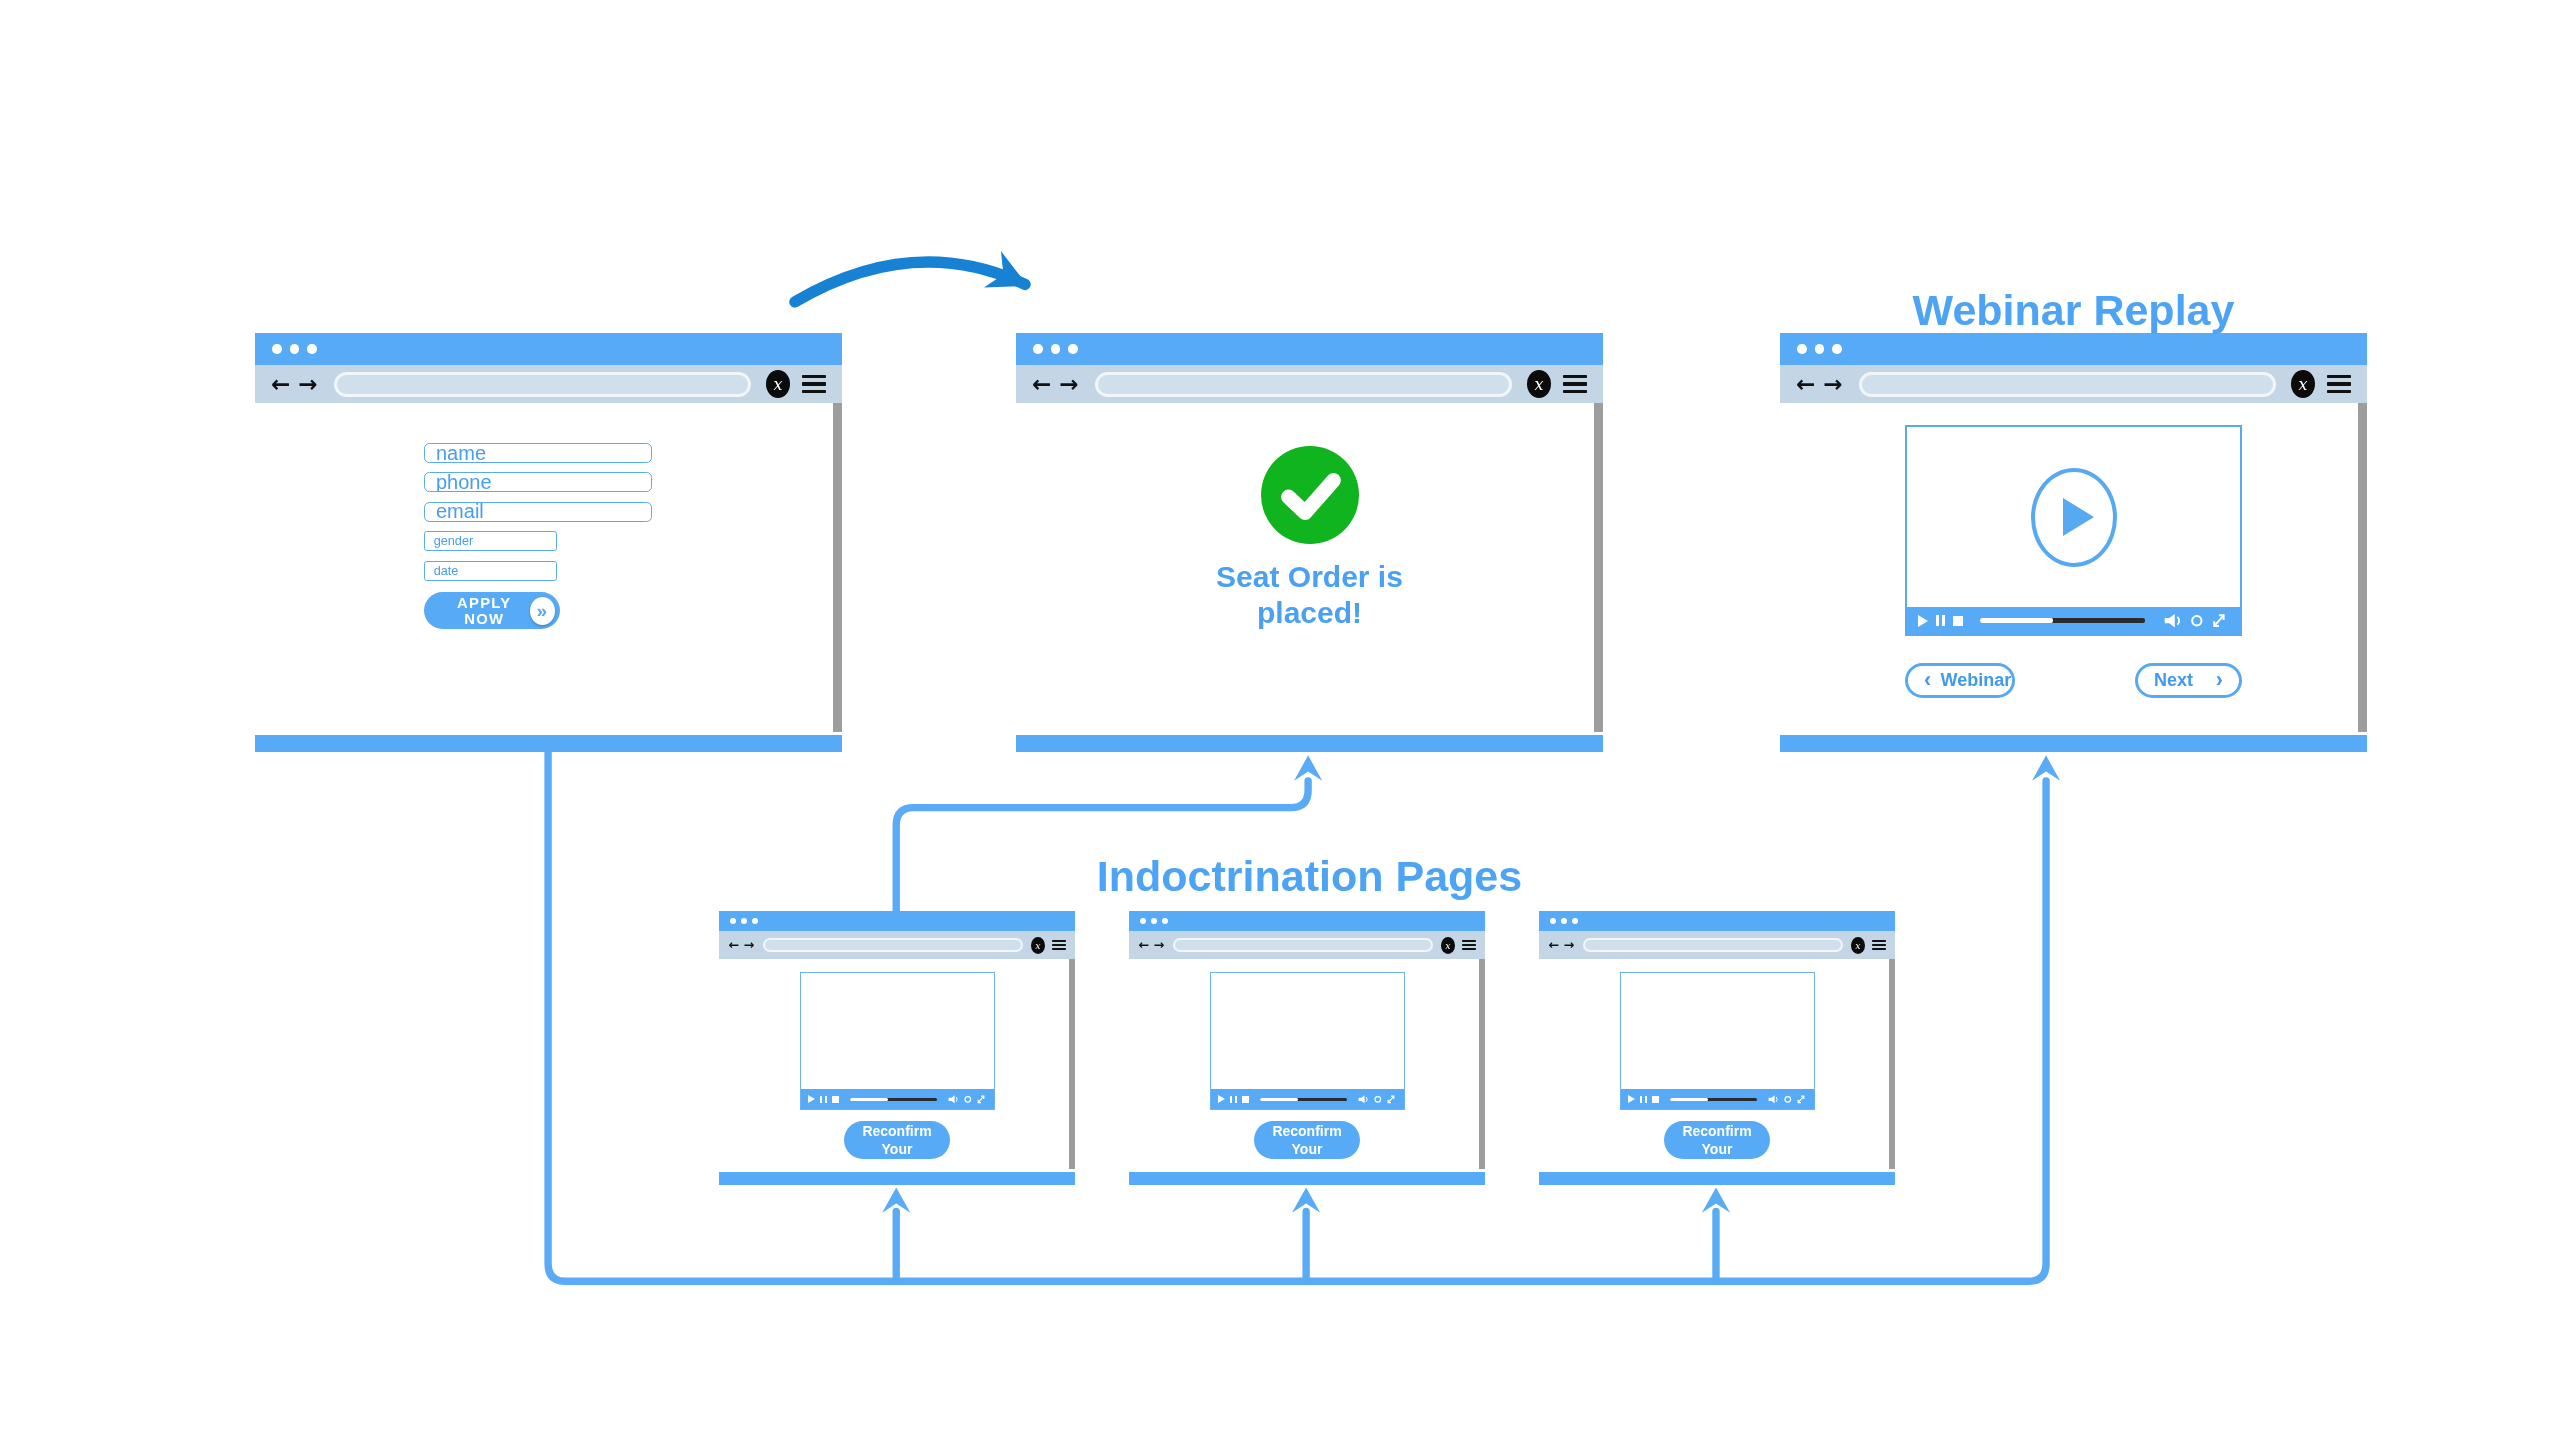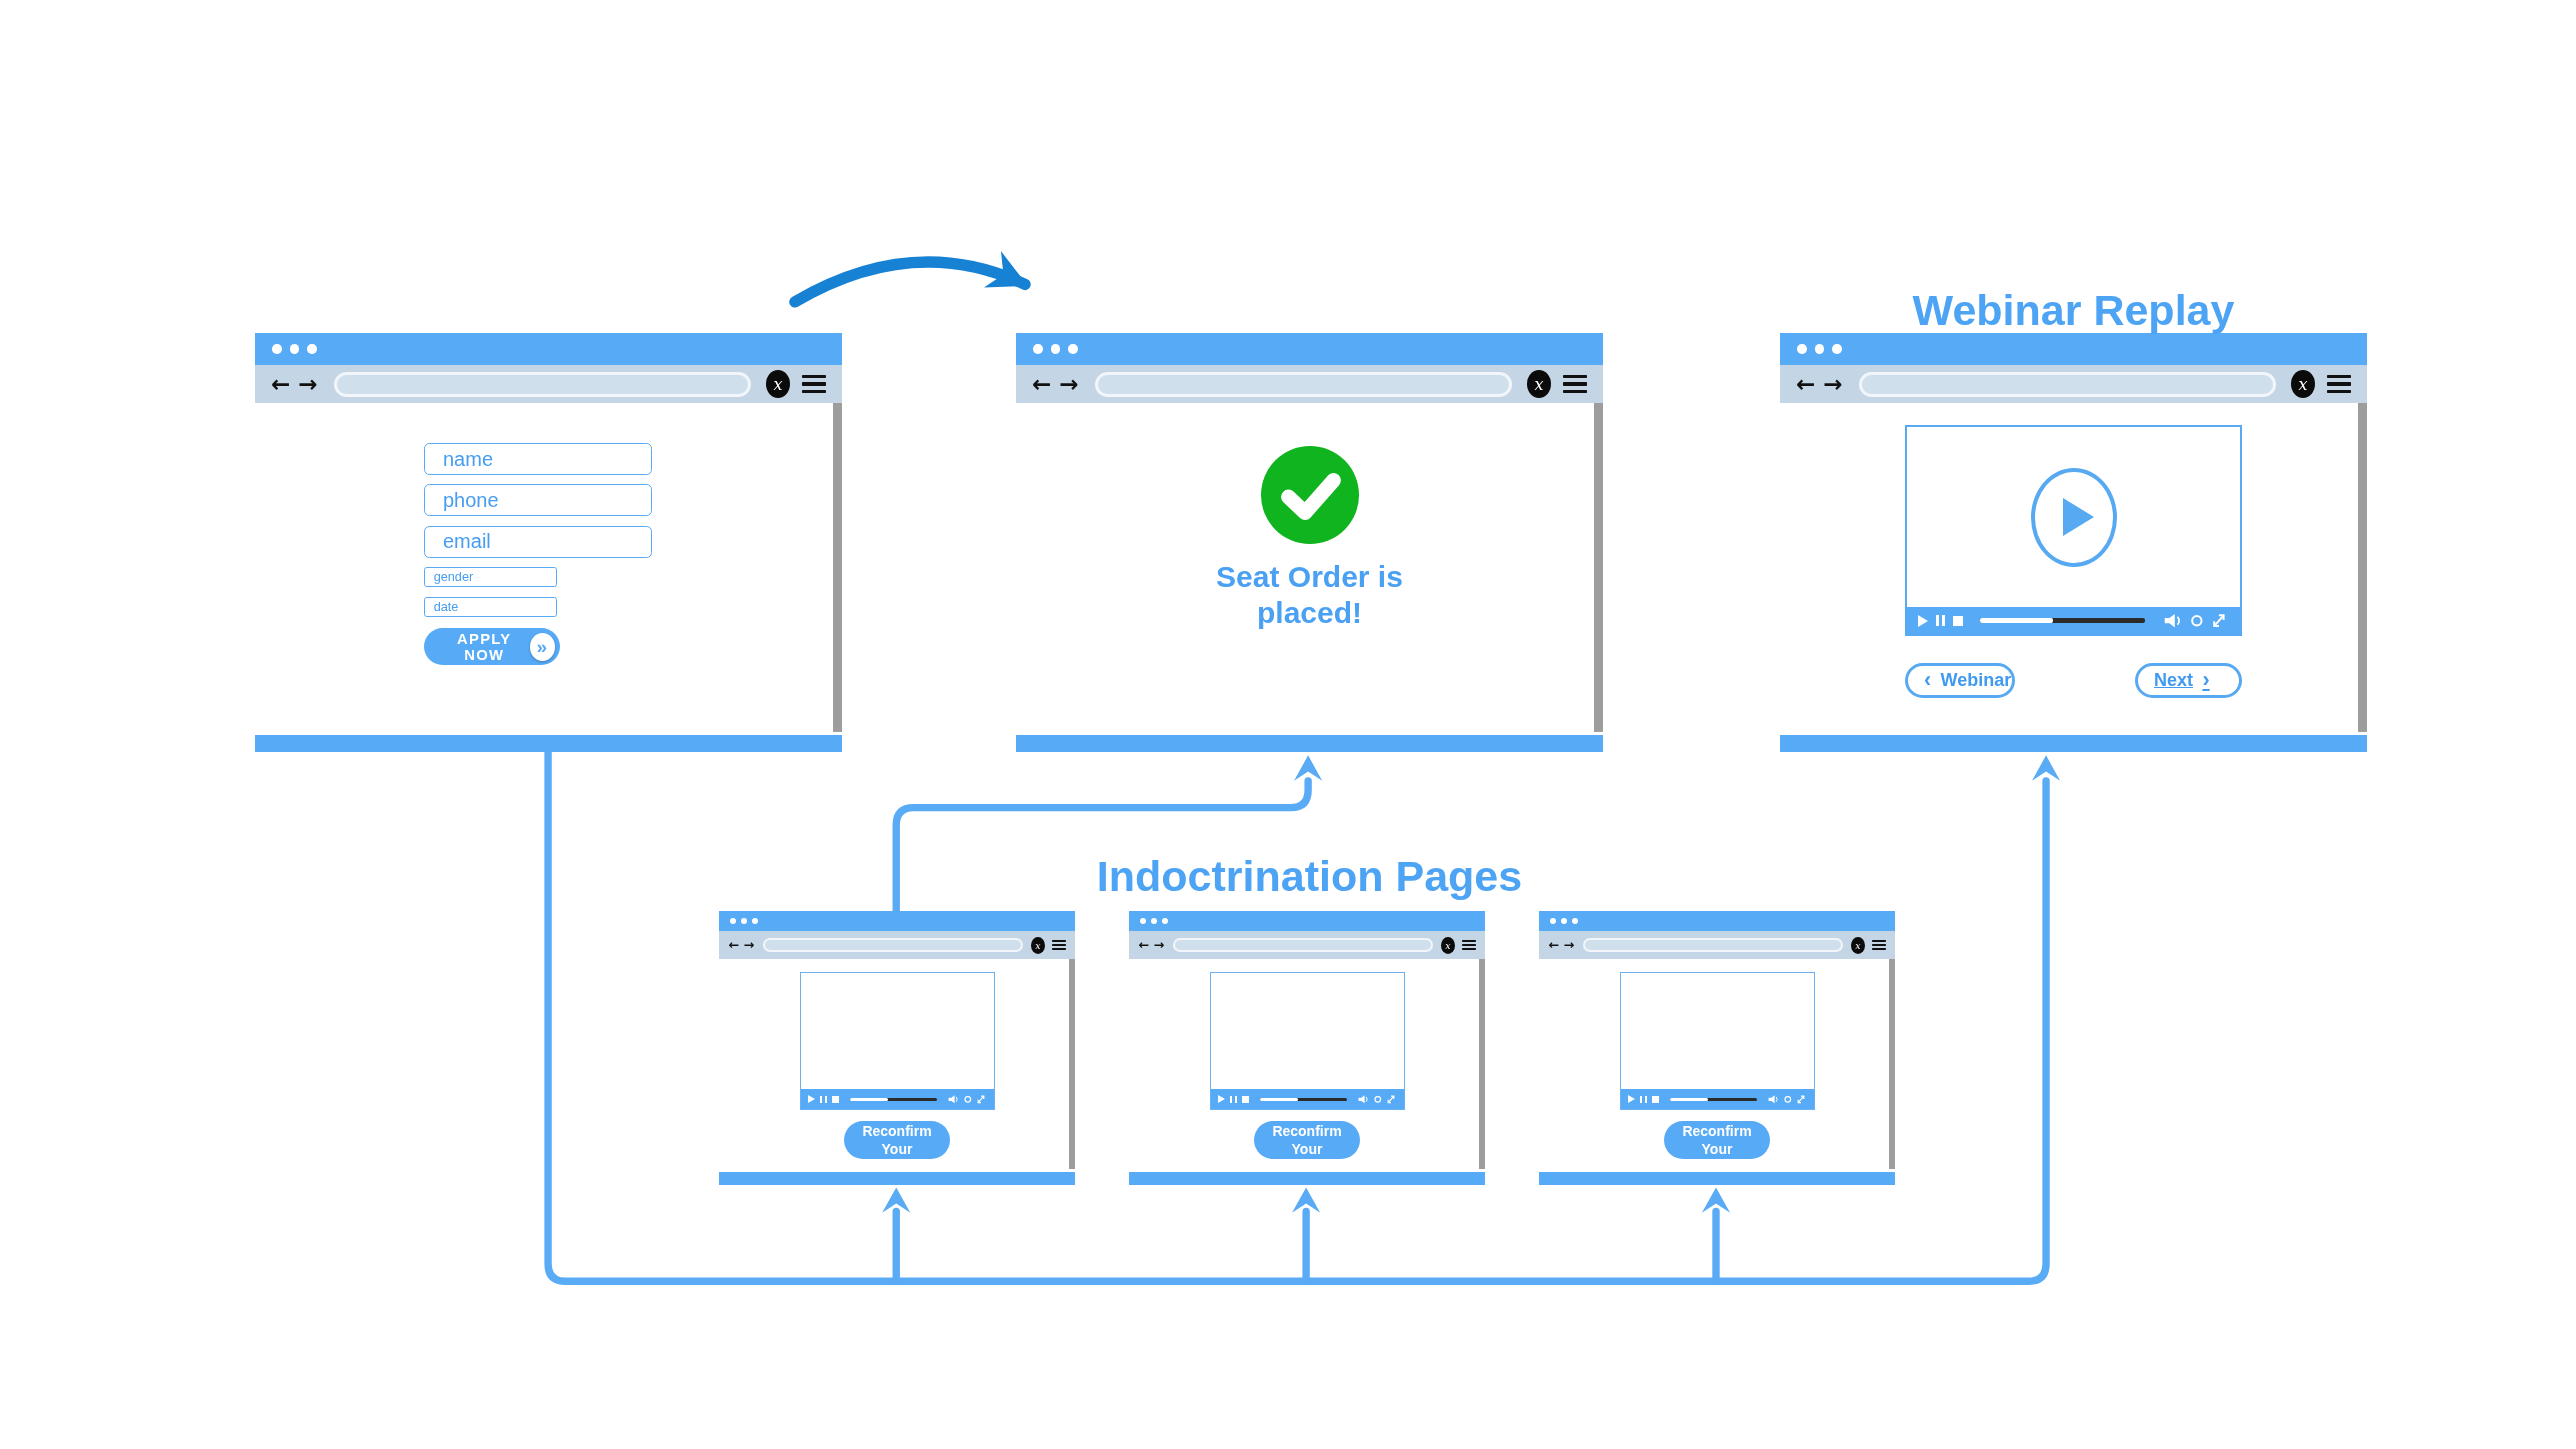--- a/index.html
+++ b/index.html
@@ -45,22 +45,22 @@
   .win.mini .body{height:213px;}
   .vscroll{position:absolute;right:0;top:0;bottom:2.7px;background:#9d9d9d;}
   .win.main .vscroll{width:9.4px;}
   .win.mini .vscroll{width:6px;}
   .bottombar{background:#57aaf5;}
   .win.main .bottombar{height:17.4px;}
   .win.mini .bottombar{height:13.4px;}
 
   
   .form-col{position:absolute;left:169px;top:40px;display:flex;flex-direction:column;}
-  .field{box-sizing:border-box;width:228px;height:32px;margin-bottom:9.4px;border:1.3px solid #5aa9f3;
-         border-radius:5.4px;padding-left:18px;font-size:20px;color:#479df1;background:#fff;outline:none;
+  .field{box-sizing:border-box;width:228px;height:20px;margin-bottom:9.4px;border:1.3px solid #5aa9f3;
+         border-radius:5.4px;padding-left:11px;font-size:20px;color:#479df1;background:#fff;outline:none;
          font-family:"Liberation Sans",sans-serif;}
   .field::placeholder{color:#479df1;opacity:1;}
   .field.small{width:133px;height:20px;margin-bottom:10px;border-width:1.3px;border-radius:2.7px;
                padding-left:8.7px;font-size:12.7px;}
   .apply-btn{box-sizing:border-box;width:136px;height:37px;margin-top:1.3px;border:none;border-radius:670px;
              background:#57aaf5;color:#fff;font-weight:700;font-size:14.8px;letter-spacing:1.3px;
              display:flex;align-items:center;justify-content:space-between;padding:0 4.7px 0 14.8px;
              cursor:pointer;font-family:"Liberation Sans",sans-serif;}
   .apply-circle{width:28px;height:28px;background:#fff;border-radius:50%;display:flex;align-items:center;
                 justify-content:center;color:#57a9f2;font-size:19px;font-weight:700;
@@ -96,21 +96,21 @@
   .ctrlbar.small .progress{height:3.4px;margin:0 5.4px;}
   .progress i{position:absolute;left:0;top:0;bottom:0;width:44%;background:#ffffff;border-radius:2px;}
 
   
   .nav-row{position:absolute;left:125px;top:260px;width:337px;display:flex;justify-content:space-between;}
   .pill-btn{box-sizing:border-box;height:35px;border:3.4px solid #57a9f2;border-radius:670px;background:#fff;
             color:#3f9af0;font-weight:700;font-size:18px;display:flex;align-items:center;gap:9.4px;
             padding:0 16px;cursor:pointer;font-family:"Liberation Sans",sans-serif;}
   .pill-btn .chev{font-size:21.5px;font-weight:700;line-height:0.8;}
   .pill-btn.prev{width:110px;justify-content:flex-start;}
-  .pill-btn.next{width:107px;justify-content:flex-start;text-decoration:underline;}
+  .pill-btn.next{width:107px;justify-content:space-between;}
 
   
   .reconfirm-btn{position:absolute;left:50%;transform:translateX(-50%);top:162px;width:106px;height:38px;
                  border:none;border-radius:19.5px;background:#57aaf5;color:#fff;font-weight:700;font-size:14px;
                  line-height:1.3;cursor:pointer;font-family:"Liberation Sans",sans-serif;}
   .reconfirm-btn span{display:block;}
 </style>
 </head>
 <body>
 

